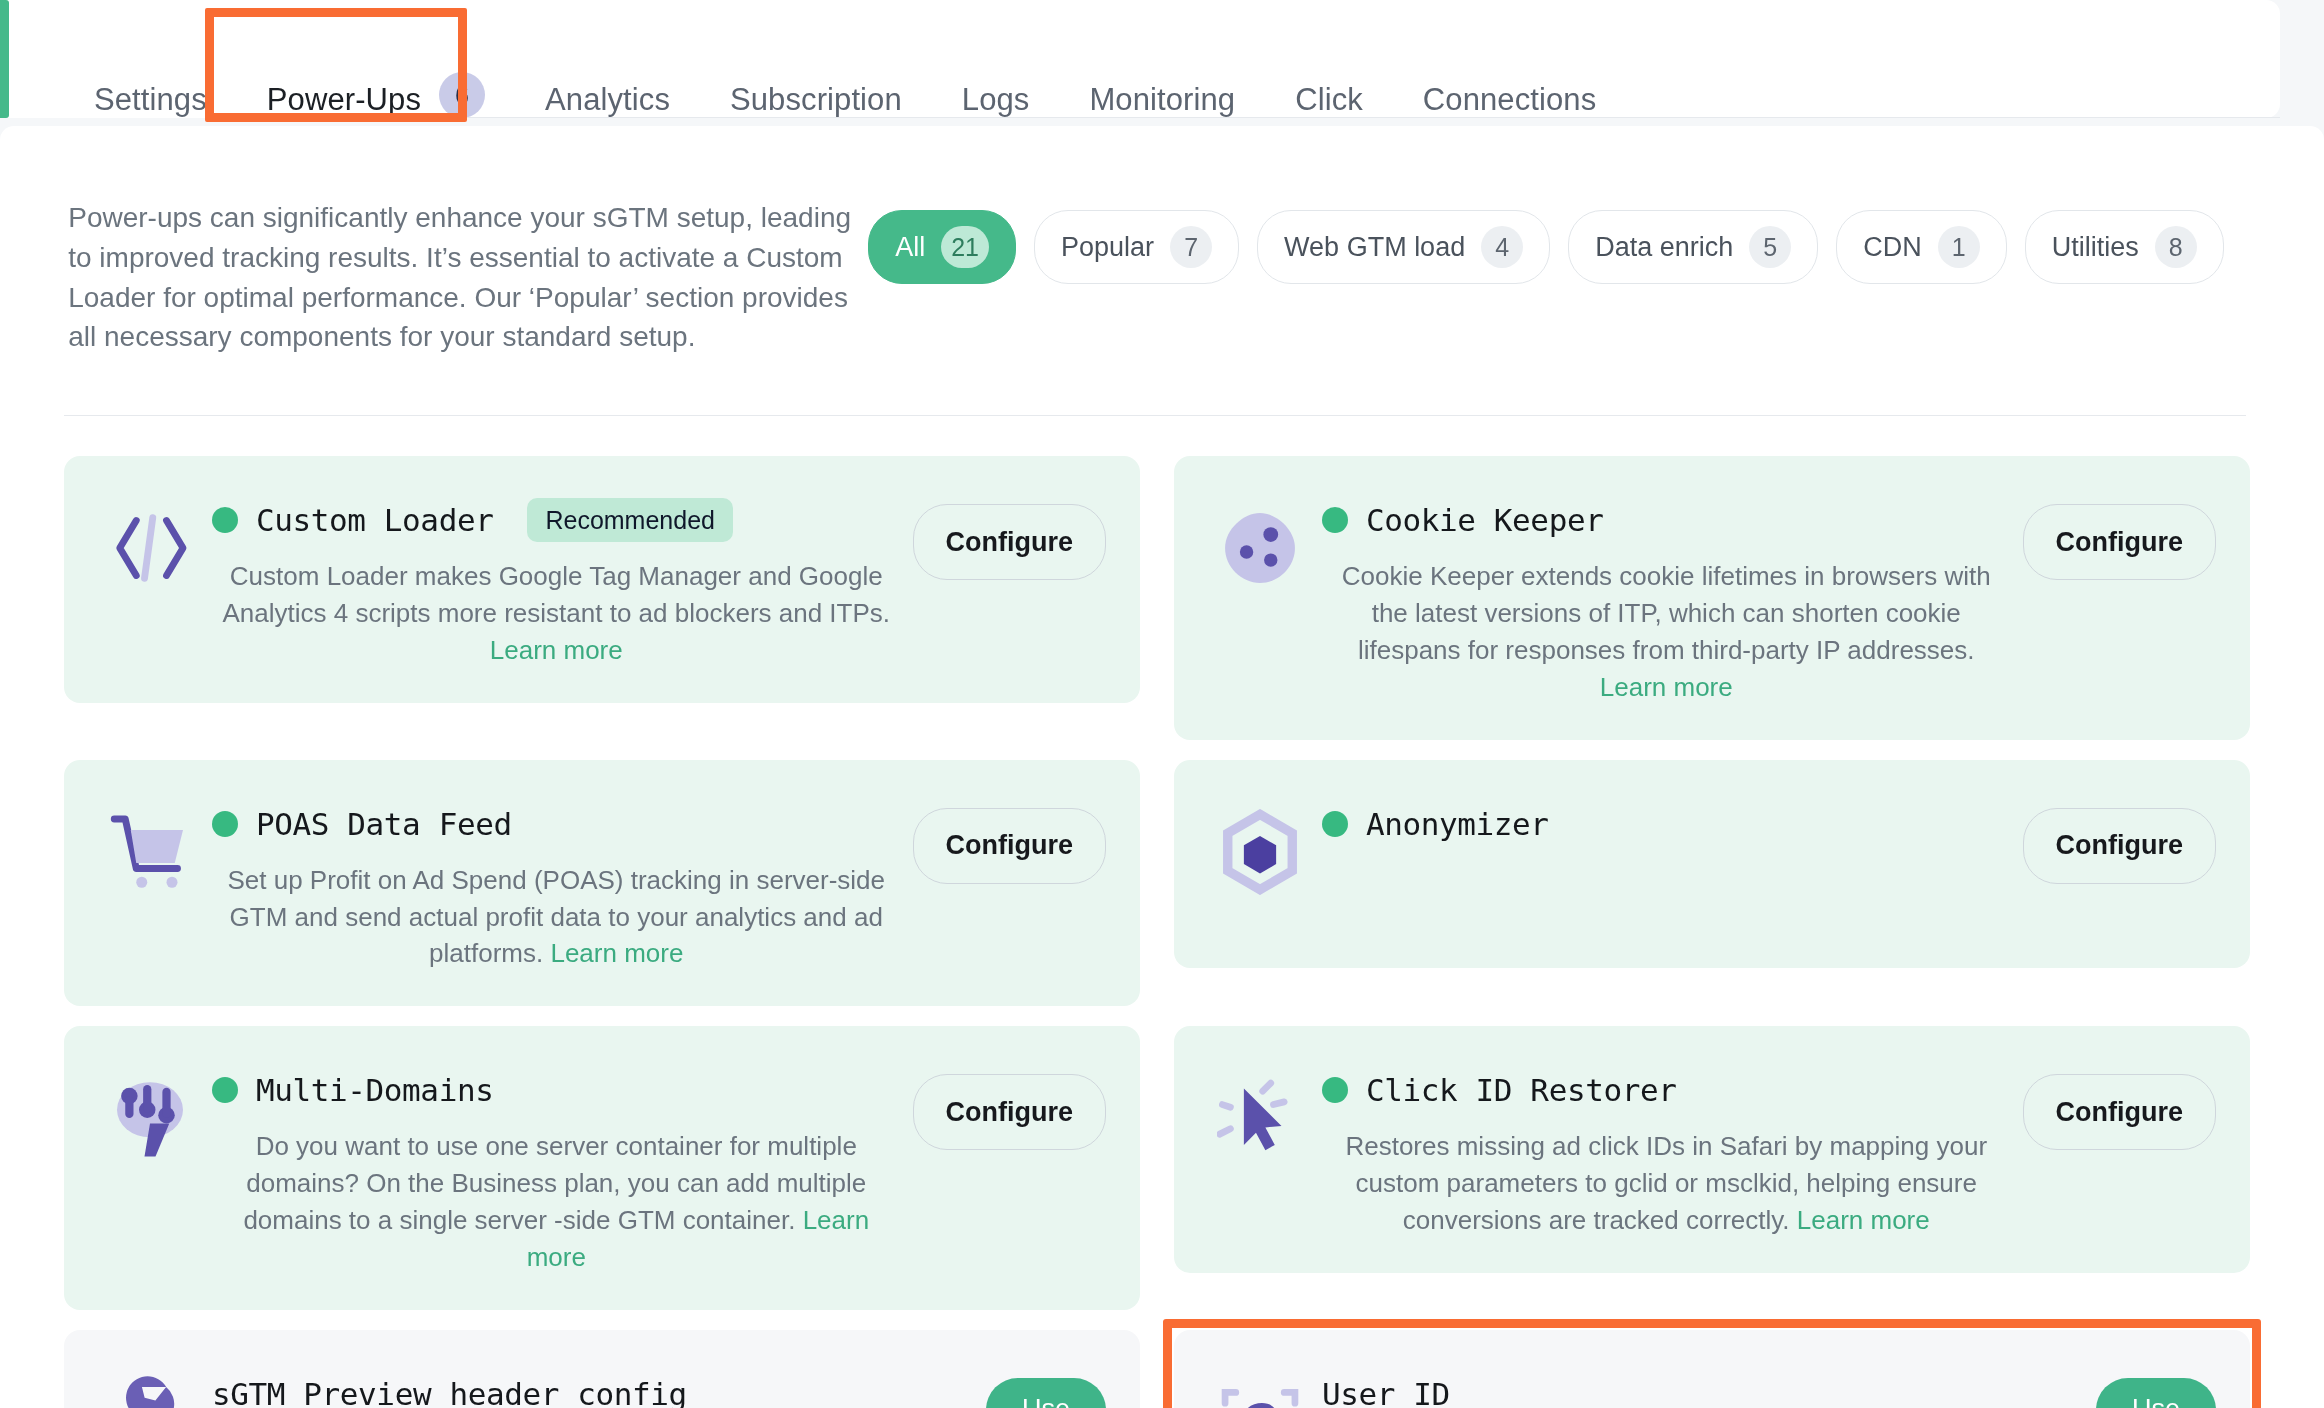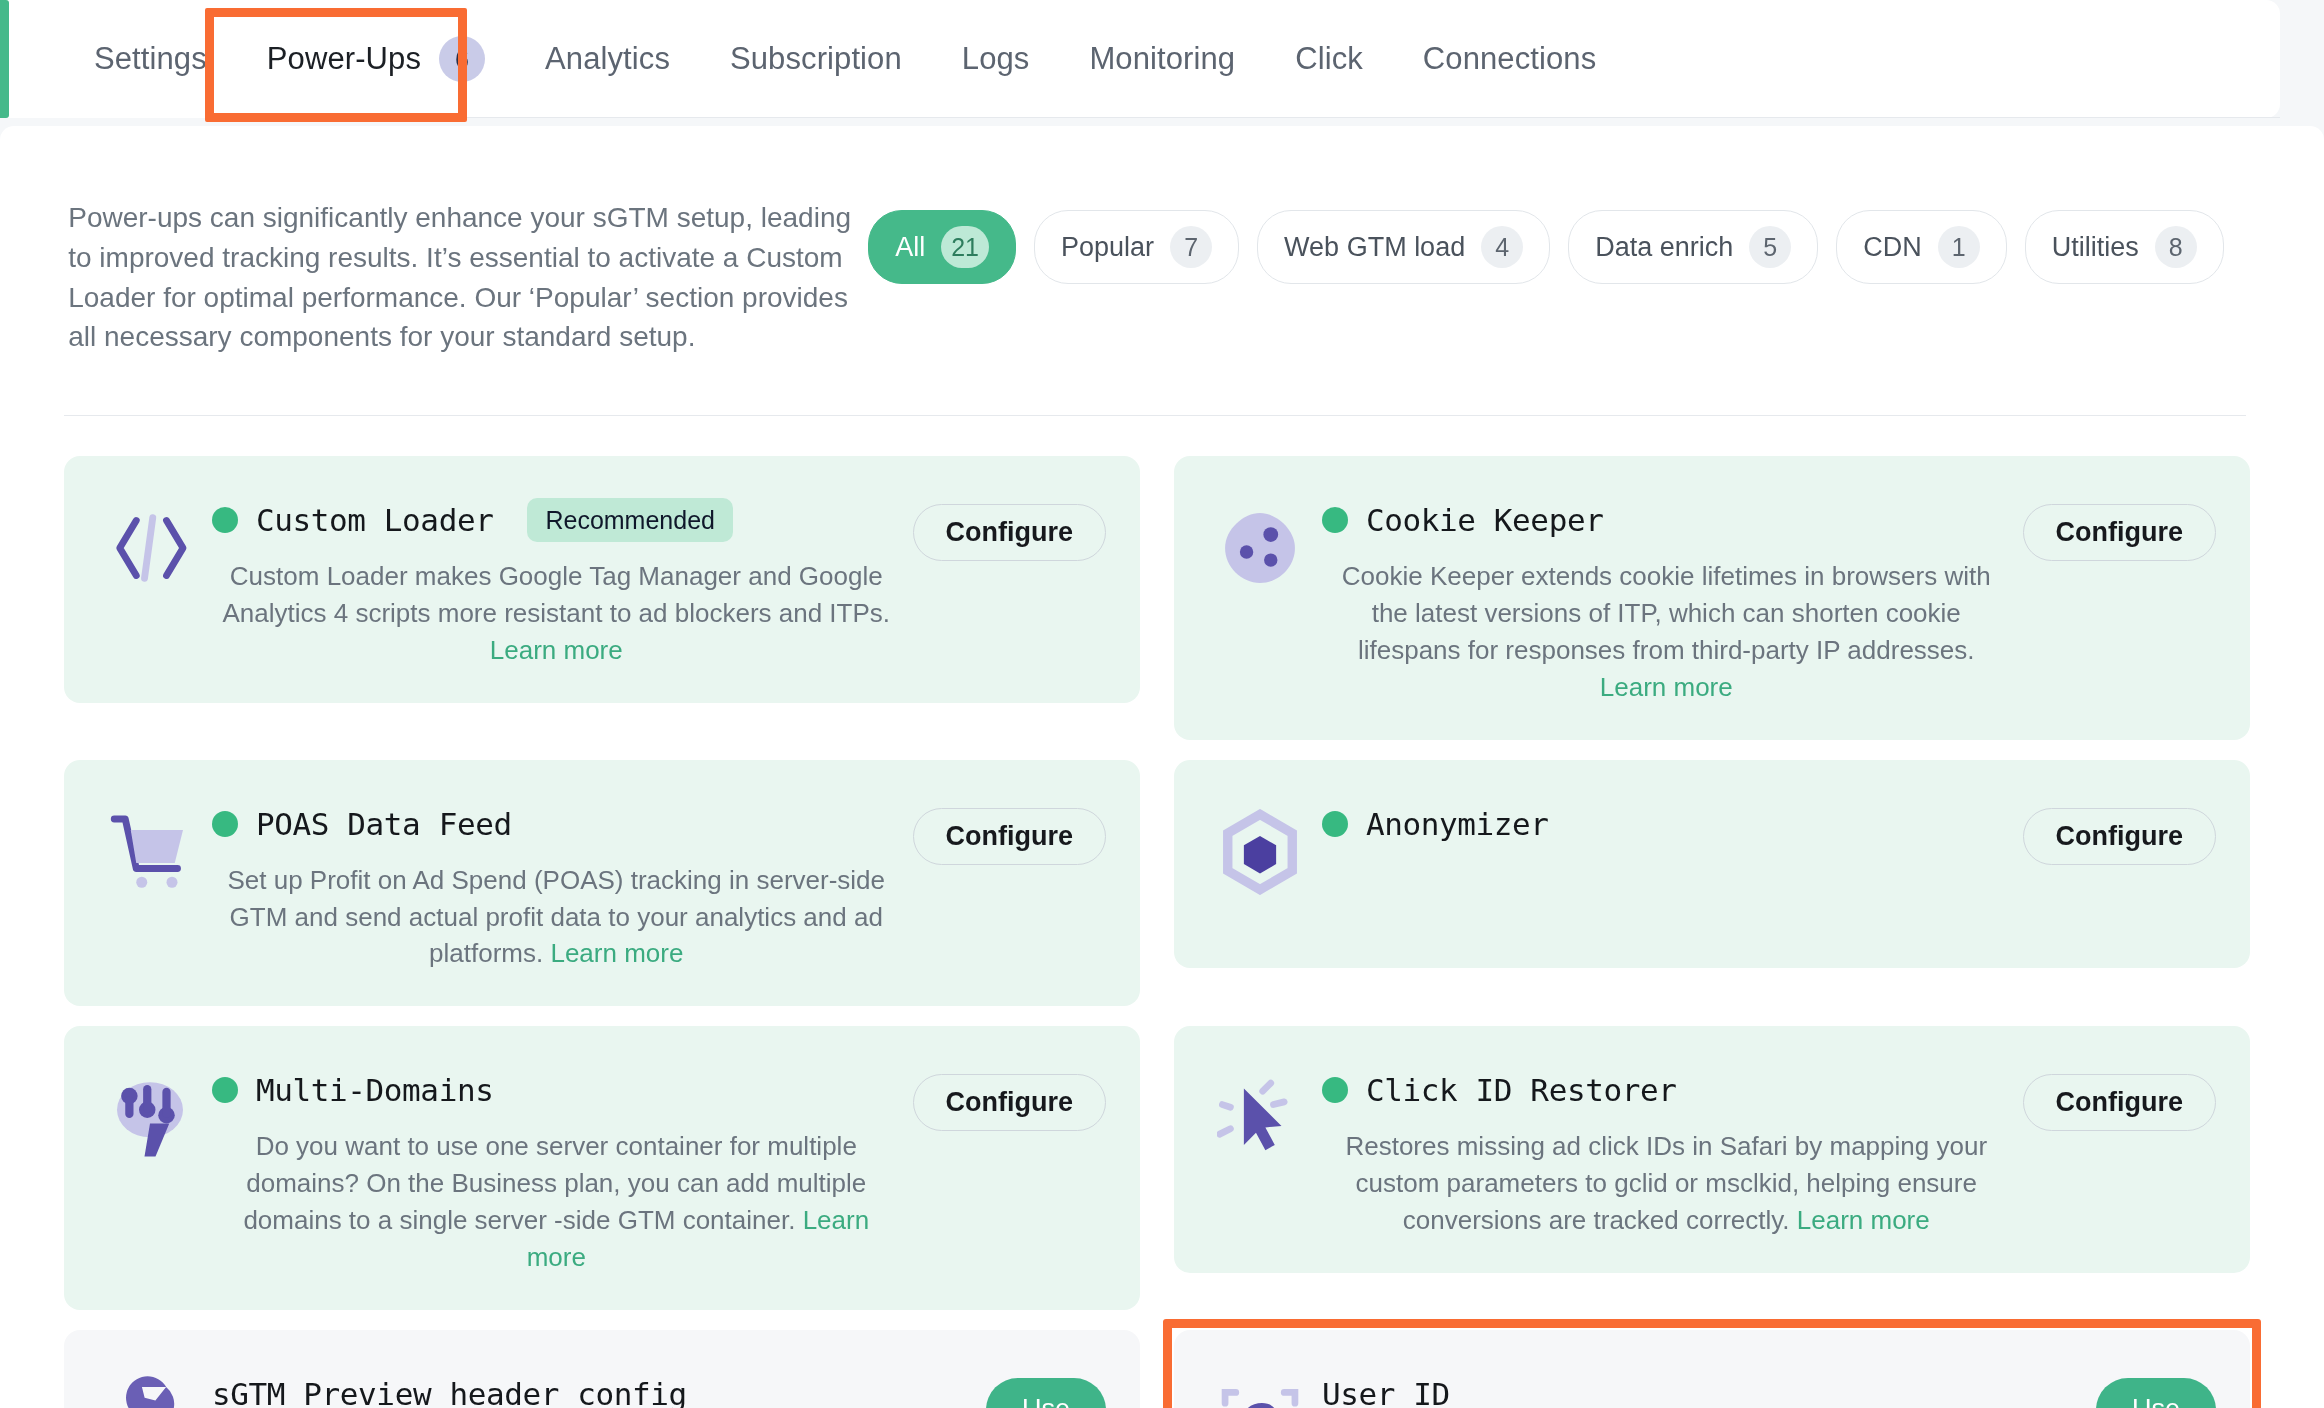--- a/index.html
+++ b/index.html
@@ -47,21 +47,21 @@
   }
   .tabs {
     display: flex;
     align-items: center;
     height: 118px;
     padding-left: 64px;
     gap: 0;
   }
   .tab {
     display: flex;
-    align-items: center;
+    align-items: flex-end;
     gap: 18px;
     padding: 0 30px;
     height: 118px;
     font-size: 31px;
     color: #5c6470;
     letter-spacing: .1px;
     cursor: pointer;
     white-space: nowrap;
   }
   .tab.active {
@@ -251,21 +251,21 @@
 
   .card-action {
     display: flex;
     align-items: flex-start;
     padding-top: 14px;
   }
   .btn-configure {
     display: inline-flex;
     align-items: center;
     justify-content: center;
-    height: 57px;
+    height: 76px;
     padding: 0 32px;
     border-radius: 34px;
     border: 1.5px solid #cfd6dc;
     background: transparent;
     color: #17191d;
     font-size: 27px;
     font-weight: bold;
     cursor: pointer;
     white-space: nowrap;
   }

